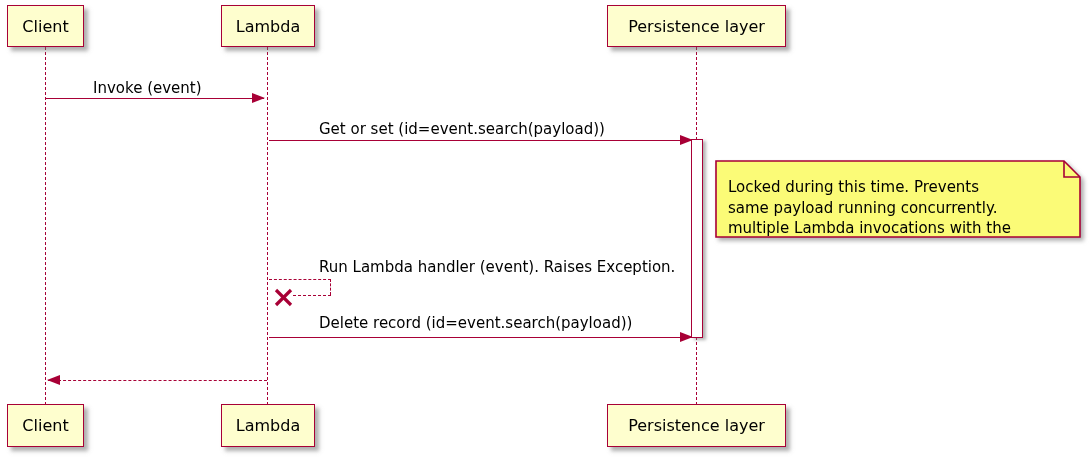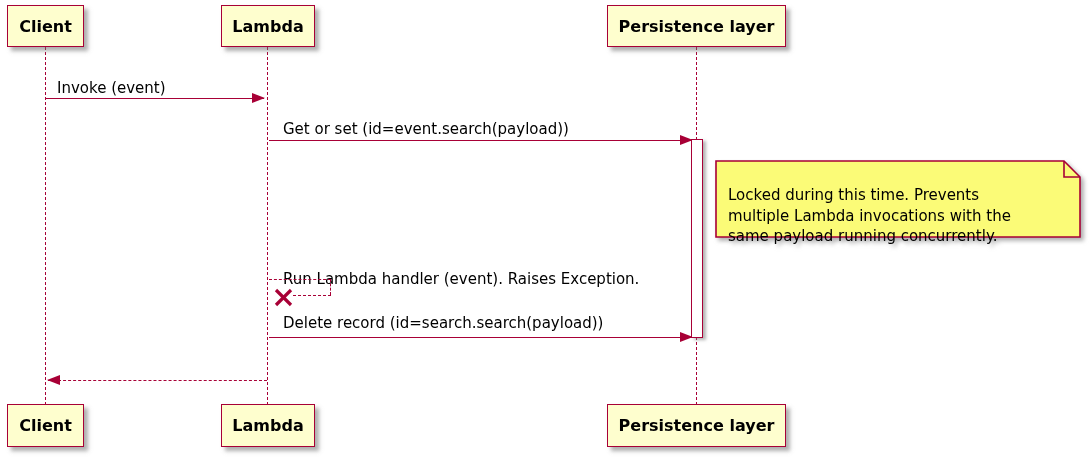--- a/index.html
+++ b/index.html
@@ -22,21 +22,20 @@
     overflow:hidden;
   }
   .pbox{
     position:absolute;
     background:var(--participant-fill);
     border:1.8px solid var(--border);
     box-shadow:4px 4px 4px rgba(110,110,110,0.55);
     display:flex;align-items:center;justify-content:center;
     font-size:16px;
     white-space:nowrap;
-    font-weight:bold;
   }
   .lifeline{
     position:absolute;
     width:0;
     border-left:1.5px dashed var(--border);
   }
   .activation{
     position:absolute;
     background:#FFFFFF;
     border:1.5px solid var(--border);
@@ -61,29 +60,30 @@
     width:0;height:0;
     border-right:13px solid var(--border);
     border-top:5px solid transparent;
     border-bottom:5px solid transparent;
   }
   .msg-label{
     position:absolute;
     font-size:15px;
     white-space:nowrap;
     z-index:2;
+    margin-left:36px;
   }
   .loop-seg{position:absolute;z-index:2;}
   .seg-h{border-top:1.6px dashed var(--border);height:0;}
   .seg-v{border-left:1.6px dashed var(--border);width:0;}
   .x-mark{position:absolute;z-index:4;}
   .note{position:absolute;z-index:5;filter:drop-shadow(3px 3px 2px rgba(120,120,120,0.6));}
   .note svg{position:absolute;left:0;top:0;}
   .note-text{
-    position:absolute;left:13px;top:25px;
+    position:absolute;left:13px;top:17px;
     font-size:15px;line-height:20.5px;
     white-space:nowrap;
   }
 </style>
 </head>
 <body>
 
 <div class="canvas">
 
   <div class="lifeline" style="left:45px;top:47px;height:358px;"></div>
@@ -124,37 +124,37 @@
     <div class="head-right"></div>
   </div>
 
   <div class="note" style="left:715px;top:160px;width:366px;height:78px;">
     <svg width="366" height="78" viewBox="0 0 366 78">
       <path d="M1,1 L349,1 L365,17 L365,77 L1,77 Z" fill="var(--note-fill)" stroke="var(--border)" stroke-width="1.6"></path>
       <path d="M349,1 L349,17 L365,17" fill="none" stroke="var(--border)" stroke-width="1.6"></path>
     </svg>
     <div class="note-text">
       <div>Locked during this time. Prevents</div>
+      <div>same payload running concurrently.</div>
       <div>multiple Lambda invocations with the</div>
-      <div>same payload running concurrently.</div>
     </div>
   </div>
 
-  <div class="msg-label" style="left:283px;top:270px;">Run Lambda handler (event). Raises Exception.</div>
+  <div class="msg-label" style="left:283px;top:258px;">Run Lambda handler (event). Raises Exception.</div>
   <div class="loop-seg seg-h" style="left:269px;top:279px;width:62px;"></div>
   <div class="loop-seg seg-v" style="left:330px;top:279px;height:16px;"></div>
   <div class="loop-seg seg-h" style="left:293px;top:295px;width:38px;"></div>
   <div class="x-mark" style="left:274px;top:288px;">
     <svg width="19" height="19" viewBox="0 0 19 19">
       <line x1="2" y1="2" x2="17" y2="17" stroke="var(--border)" stroke-width="3.2"></line>
       <line x1="17" y1="2" x2="2" y2="17" stroke="var(--border)" stroke-width="3.2"></line>
     </svg>
   </div>
 
-  <div class="msg-label" style="left:283px;top:314px;">Delete record (id=search.search(payload))</div>
+  <div class="msg-label" style="left:283px;top:314px;">Delete record (id=event.search(payload))</div>
   <div class="msg" style="left:269px;top:337px;width:423px;height:0;">
     <div class="msg-line"></div>
     <div class="head-right"></div>
   </div>
 
   <div class="msg" style="left:48px;top:380px;width:219px;height:0;">
     <div class="msg-line dashed"></div>
     <div class="head-left"></div>
   </div>
 

